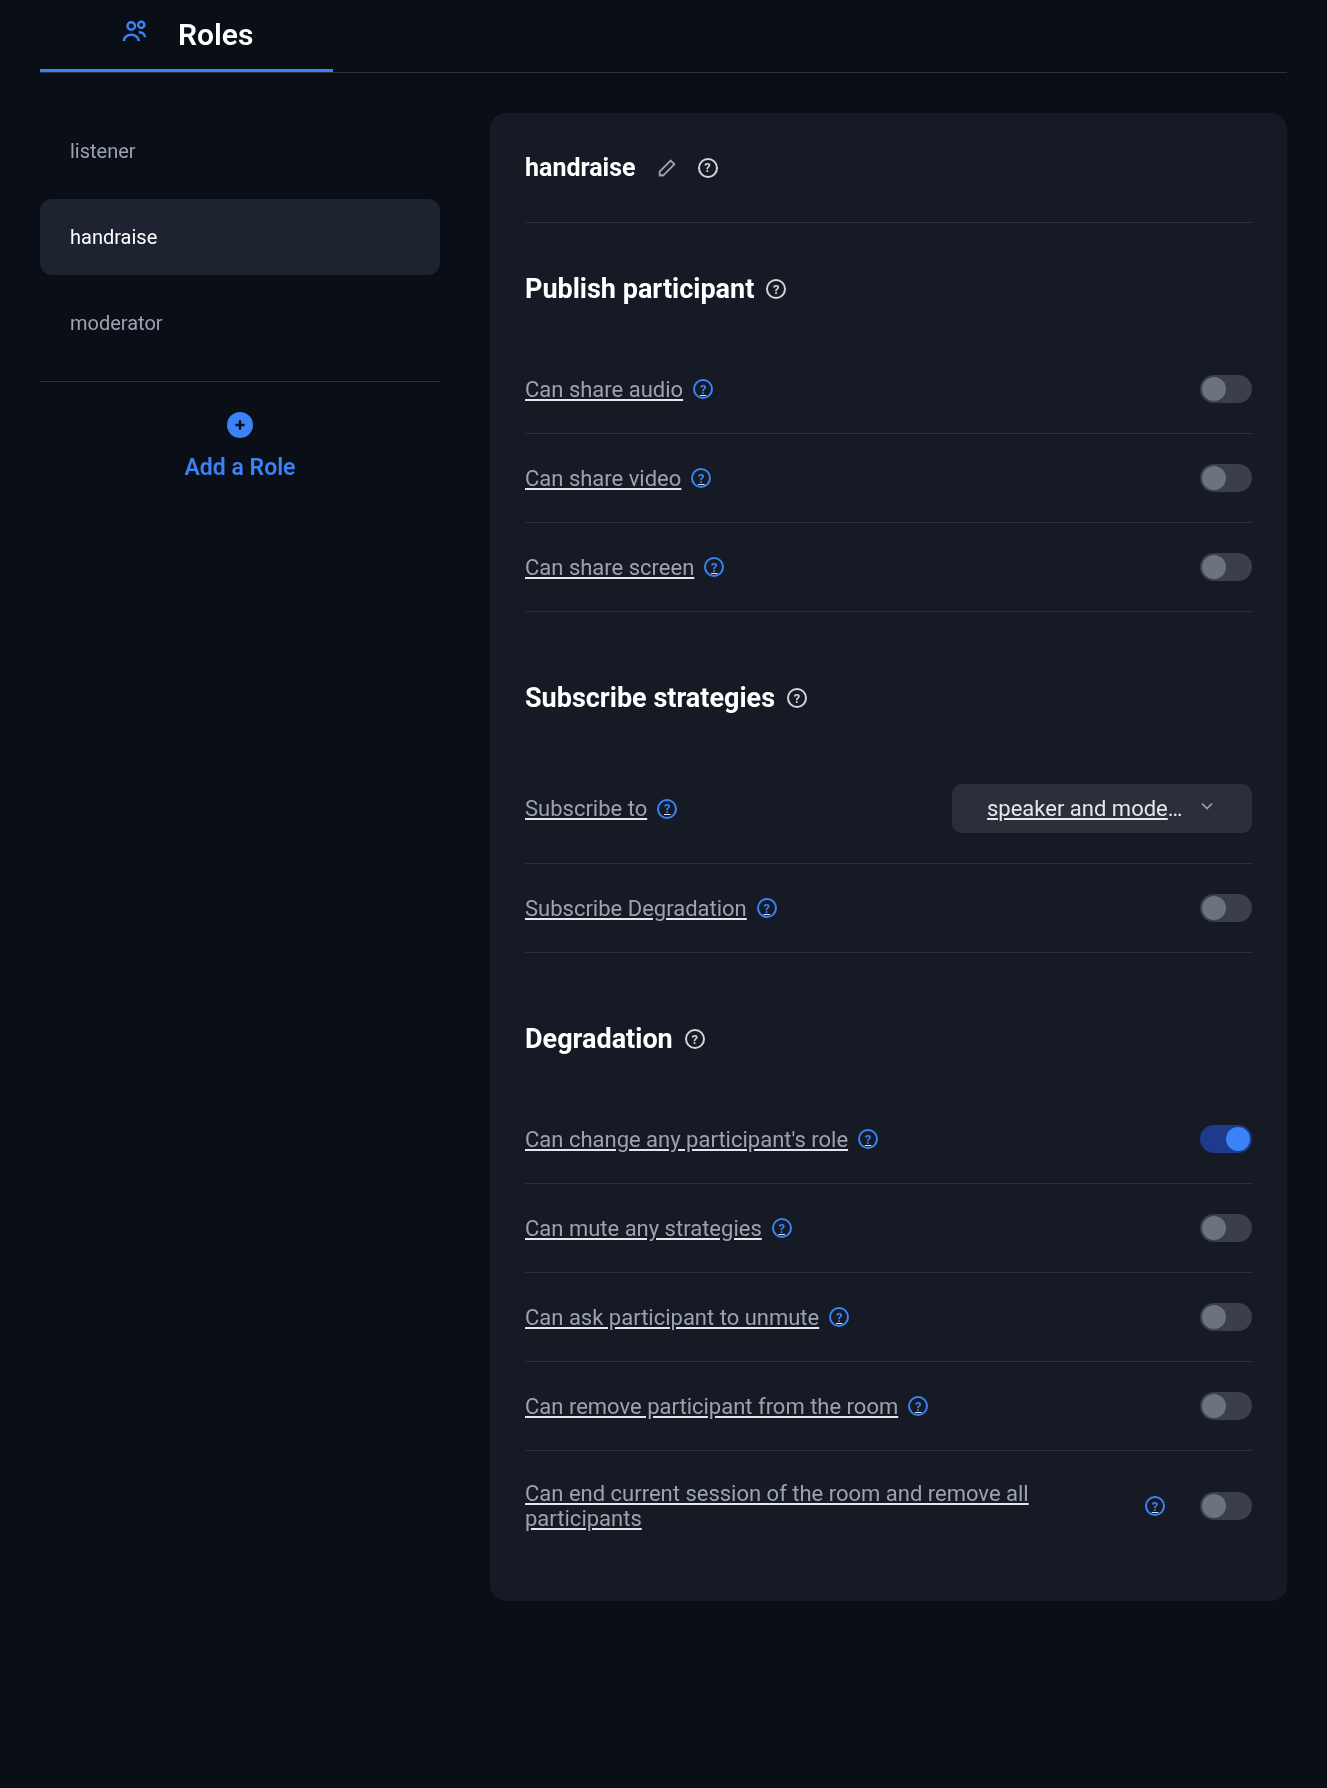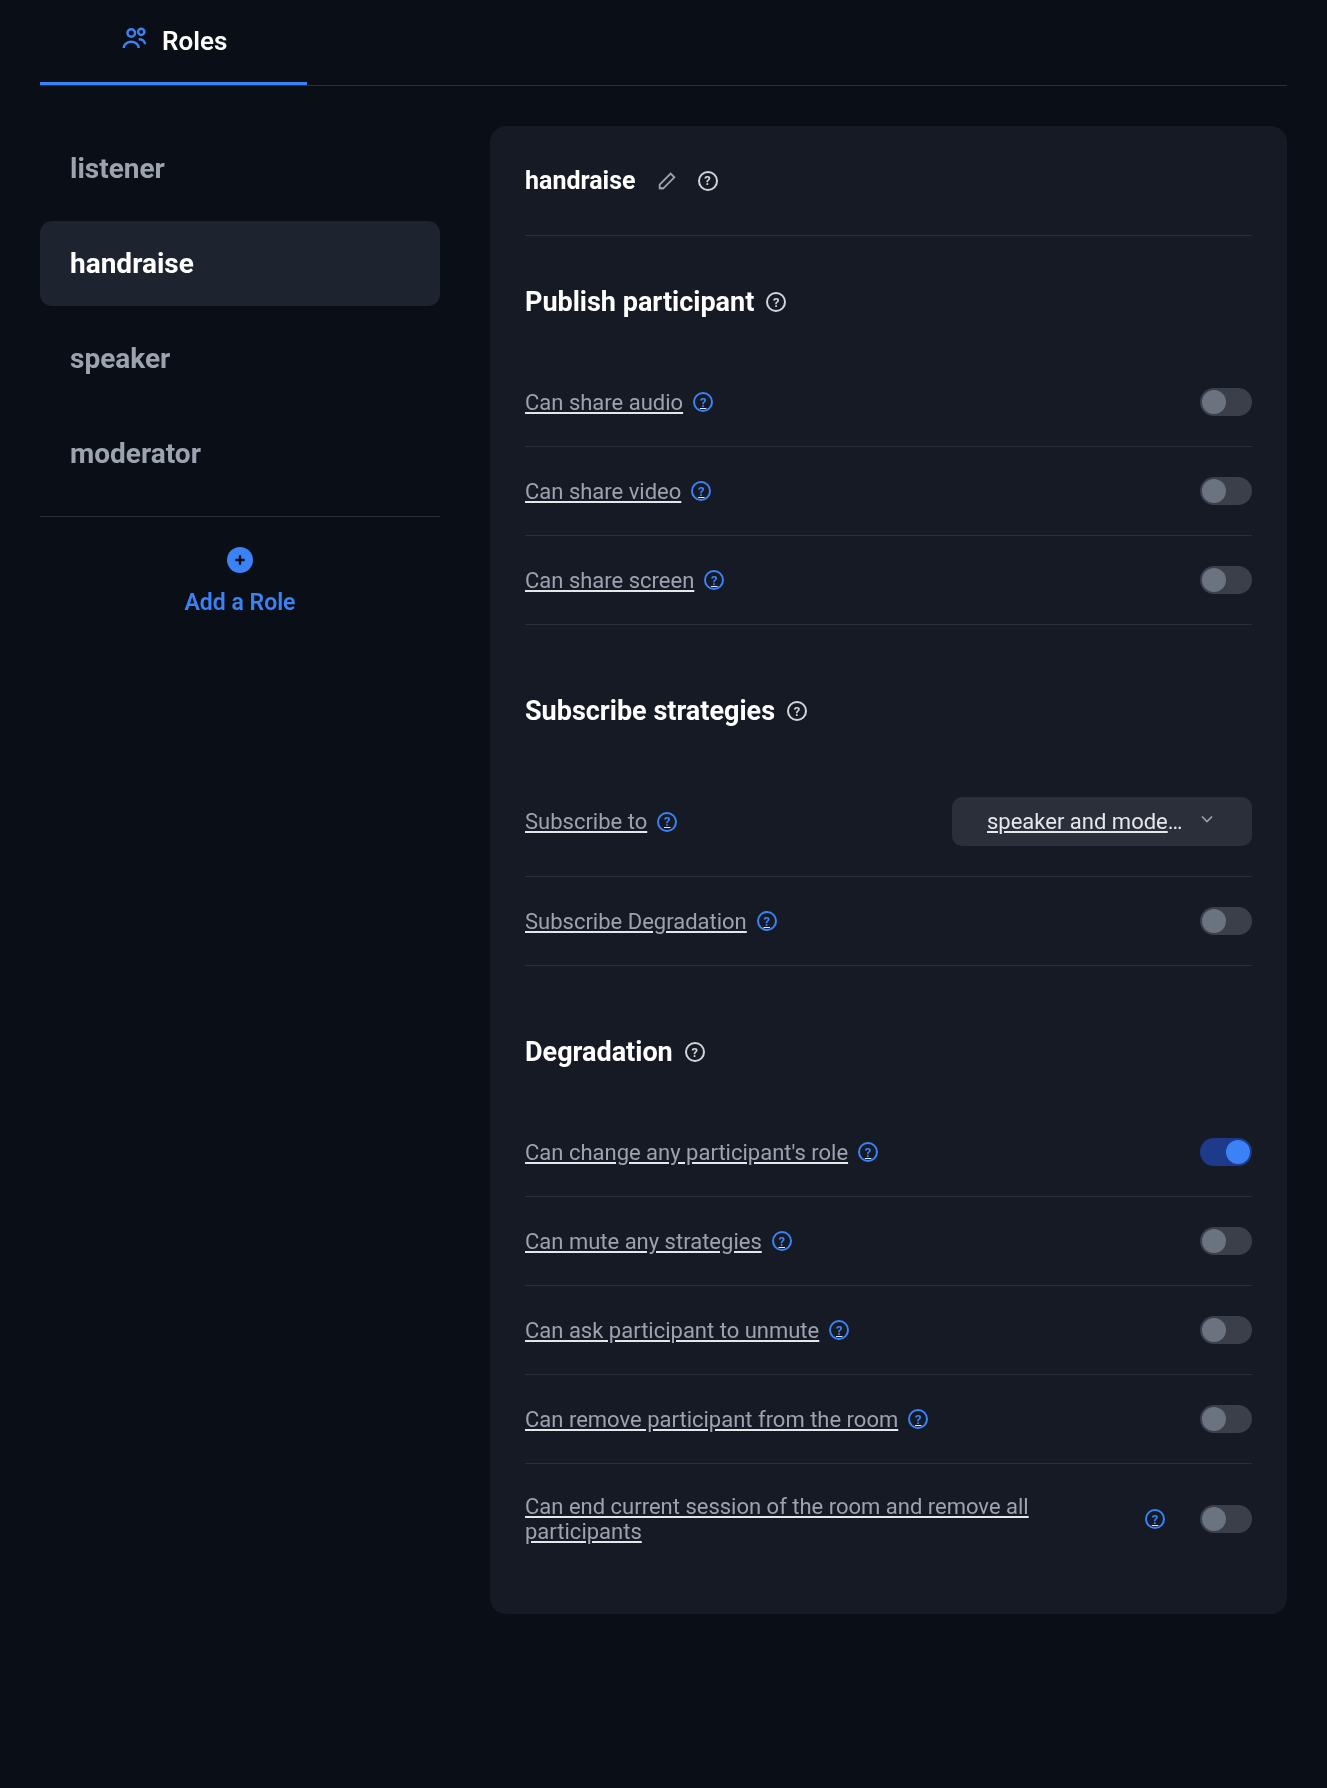--- a/index.html
+++ b/index.html
@@ -14,45 +14,45 @@
 
   
   .tabs {
     display: flex;
     border-bottom: 1px solid #2a2f3a;
     margin-bottom: 40px;
   }
   .tab {
     display: flex;
     align-items: center;
-    gap: 12px;
-    padding: 23px 80px;
-    font-size: 26px;
+    gap: 28px;
+    padding: 16px 80px;
+    font-size: 30px;
     font-weight: 600;
     color: #fff;
     border-bottom: 3px solid #3b82f6;
     cursor: pointer;
   }
   .tab svg { color: #3b82f6; }
 
   
   .layout {
     display: flex;
     gap: 50px;
   }
 
   
   .sidebar {
     width: 400px;
     flex-shrink: 0;
   }
   .role-item {
     padding: 26px 30px;
-    font-size: 28px;
-    font-weight: 700;
+    font-size: 20px;
+    font-weight: 400;
     color: #9ca3af;
     border-radius: 12px;
     cursor: pointer;
     margin-bottom: 10px;
   }
   .role-item.active {
     background: #1e2330;
     color: #fff;
   }
   .sidebar-divider {
@@ -217,23 +217,20 @@
 <div class="layout">
 
   <div class="sidebar">
     <div class="role-item">
       <span>listener</span>
     </div>
     <div class="role-item active">
       <span>handraise</span>
     </div>
     <div class="role-item">
-      <span>speaker</span>
-    </div>
-    <div class="role-item">
       <span>moderator</span>
     </div>
     <div class="sidebar-divider"></div>
     <div class="add-role">
       <span class="plus-circle">
         <svg width="14" height="14" viewBox="0 0 24 24" fill="none" stroke="currentColor" stroke-width="4">
             <path d="M12 4v16M4 12h16"></path>
           </svg>
       </span>
       <span>Add a Role</span>

